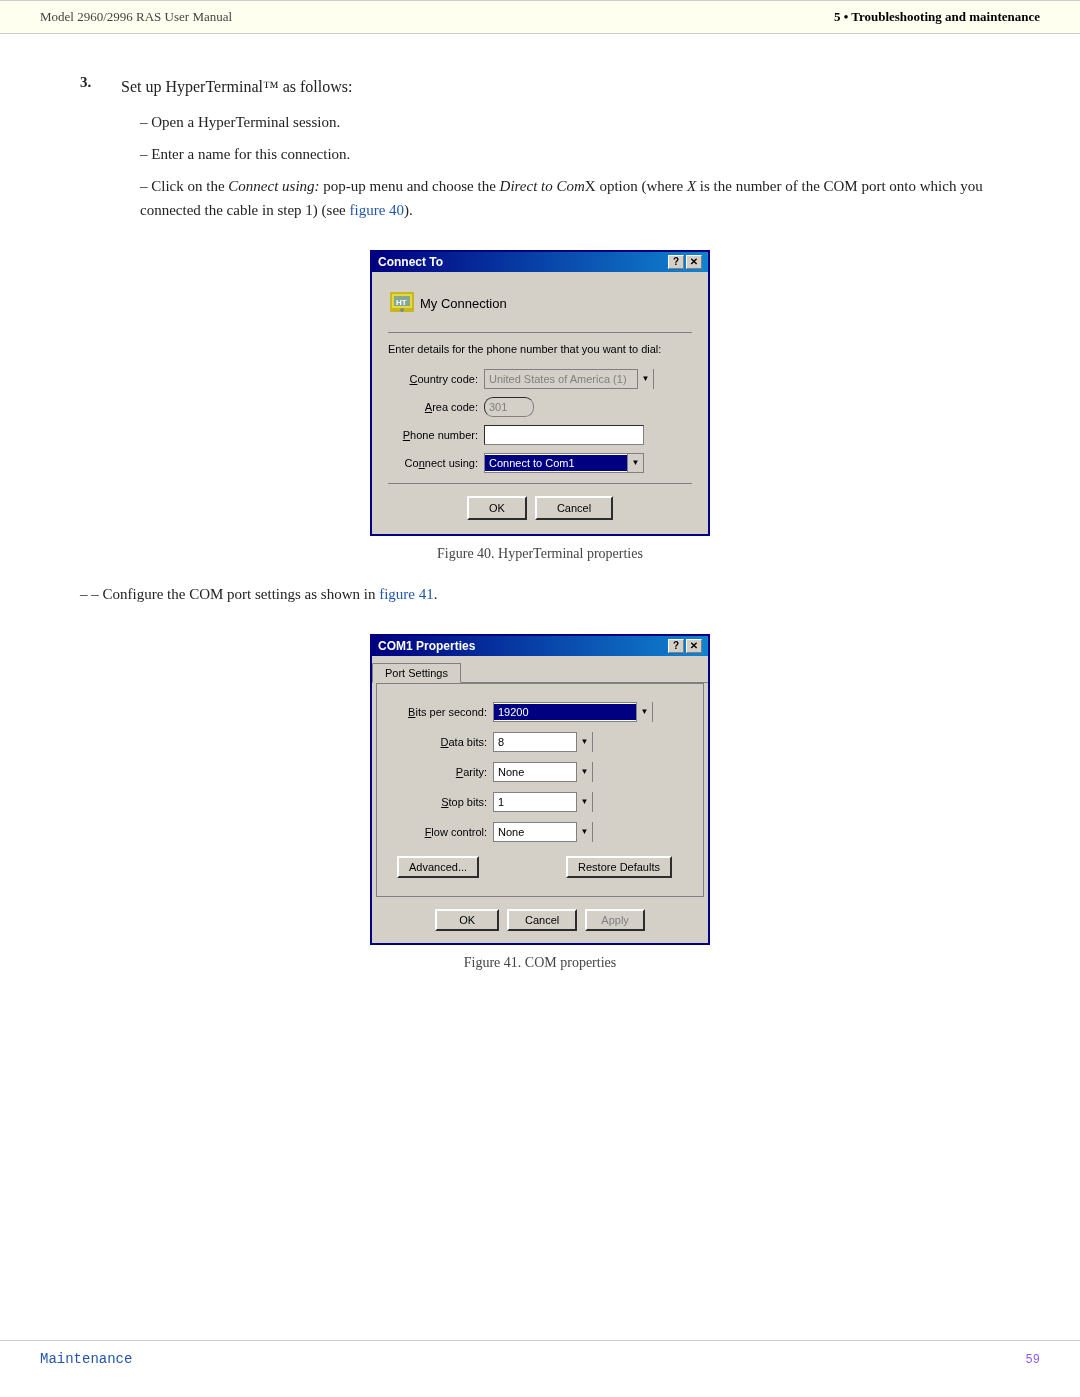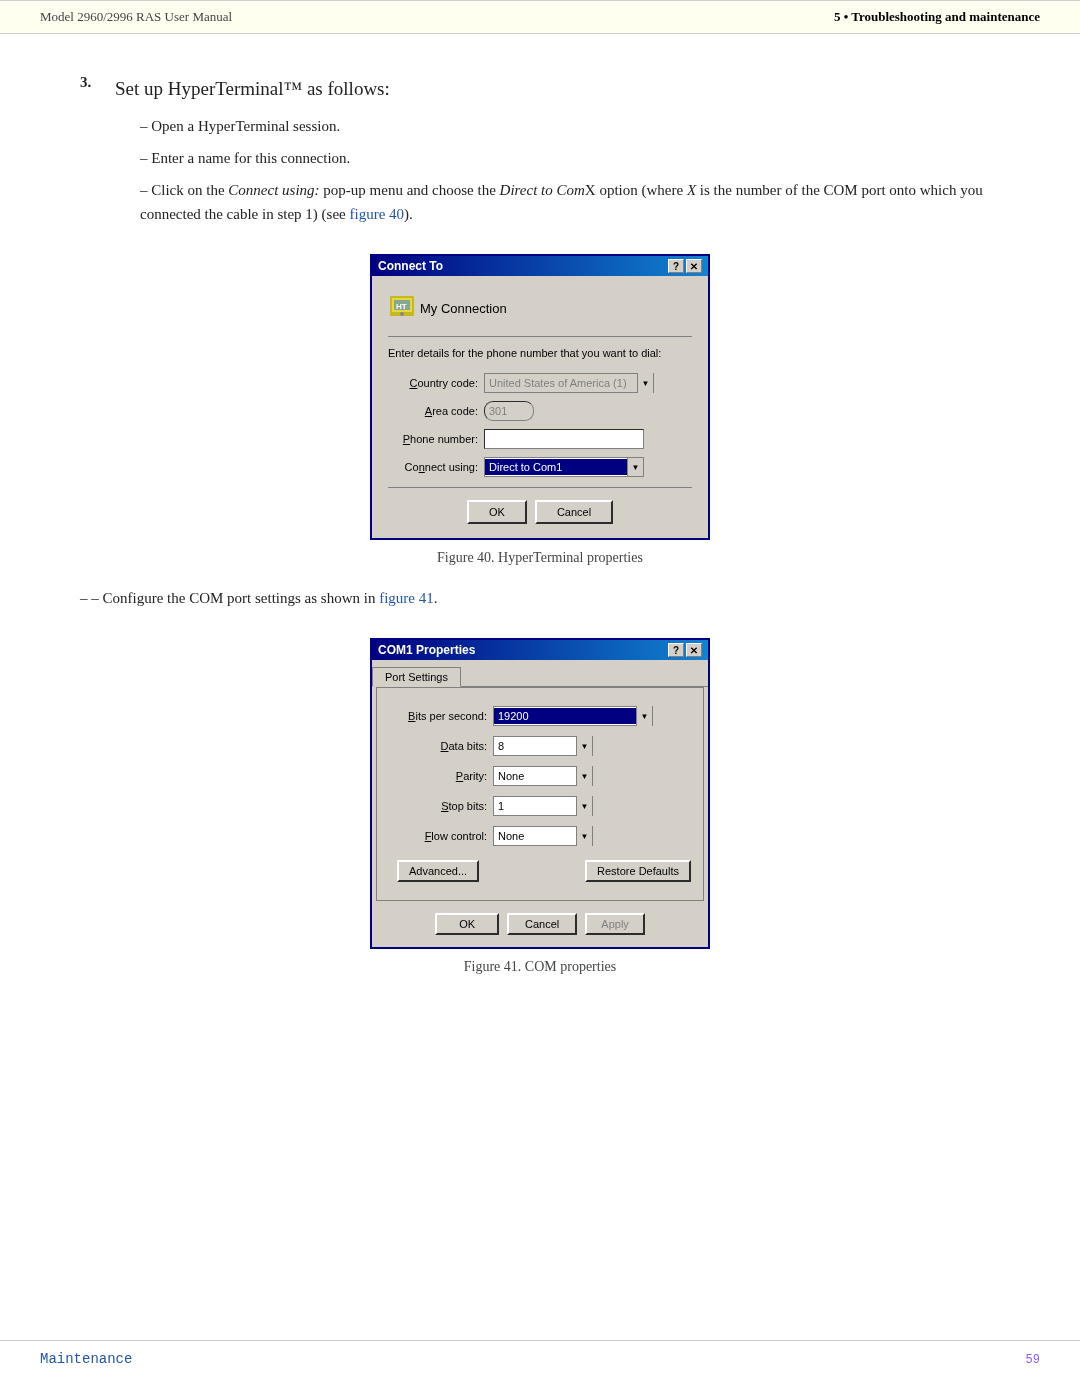--- a/index.html
+++ b/index.html
@@ -42,22 +42,23 @@
       display: flex;
       margin-bottom: 10px;
     }
     .step-number {
       font-weight: bold;
       font-size: 15px;
       min-width: 30px;
       margin-right: 5px;
     }
     .step-text {
-      font-size: 19px;
+      font-size: 16px;
       line-height: 1.6;
+      margin-left: 6px;
     }
 
     .sub-items {
       margin-left: 60px;
       margin-top: 6px;
     }
     .sub-item {
       margin-bottom: 8px;
       font-size: 15px;
       line-height: 1.6;
@@ -229,21 +230,21 @@
       top: 1px;
       background: #e8e4dc;
     }
     .tab-item.active {
       background: #d4d0c8;
       border-bottom: 1px solid #d4d0c8;
       z-index: 1;
     }
 
     .com-body {
-      padding: 18px 12px 14px 20px;
+      padding: 18px 31px 14px 20px;
       border: 1px solid #808080;
       margin: 0 4px 4px 4px;
       background: #d4d0c8;
     }
 
     .com-form-row {
       display: flex;
       align-items: center;
       margin-bottom: 10px;
       gap: 6px;
@@ -436,21 +437,21 @@
         </div>
 
         <div class="win-form-row">
           <label class="win-form-label"><u>P</u>hone number:</label>
           <input type="text" class="win-form-input phone-input" value="" style="">
         </div>
 
         <div class="win-form-row">
           <label class="win-form-label">Co<u>n</u>nect using:</label>
           <div class="connect-select-wrapper">
-            <span style="padding:2px 4px;font-size:11px;flex:1;background:#000080;color:#fff;">Direct to Com1</span>
+            <span style="padding:2px 4px;font-size:11px;flex:1;background:#000080;color:#fff;">Connect to Com1</span>
             <div style="width:16px;height:18px;background:#d4d0c8;border-left:1px solid #808080;display:flex;align-items:center;justify-content:center;font-size:8px;">▼</div>
           </div>
         </div>
 
         <hr class="win-divider">
 
         <div class="win-button-row">
           <button class="win-button">OK</button>
           <button class="win-button">Cancel</button>
         </div>

